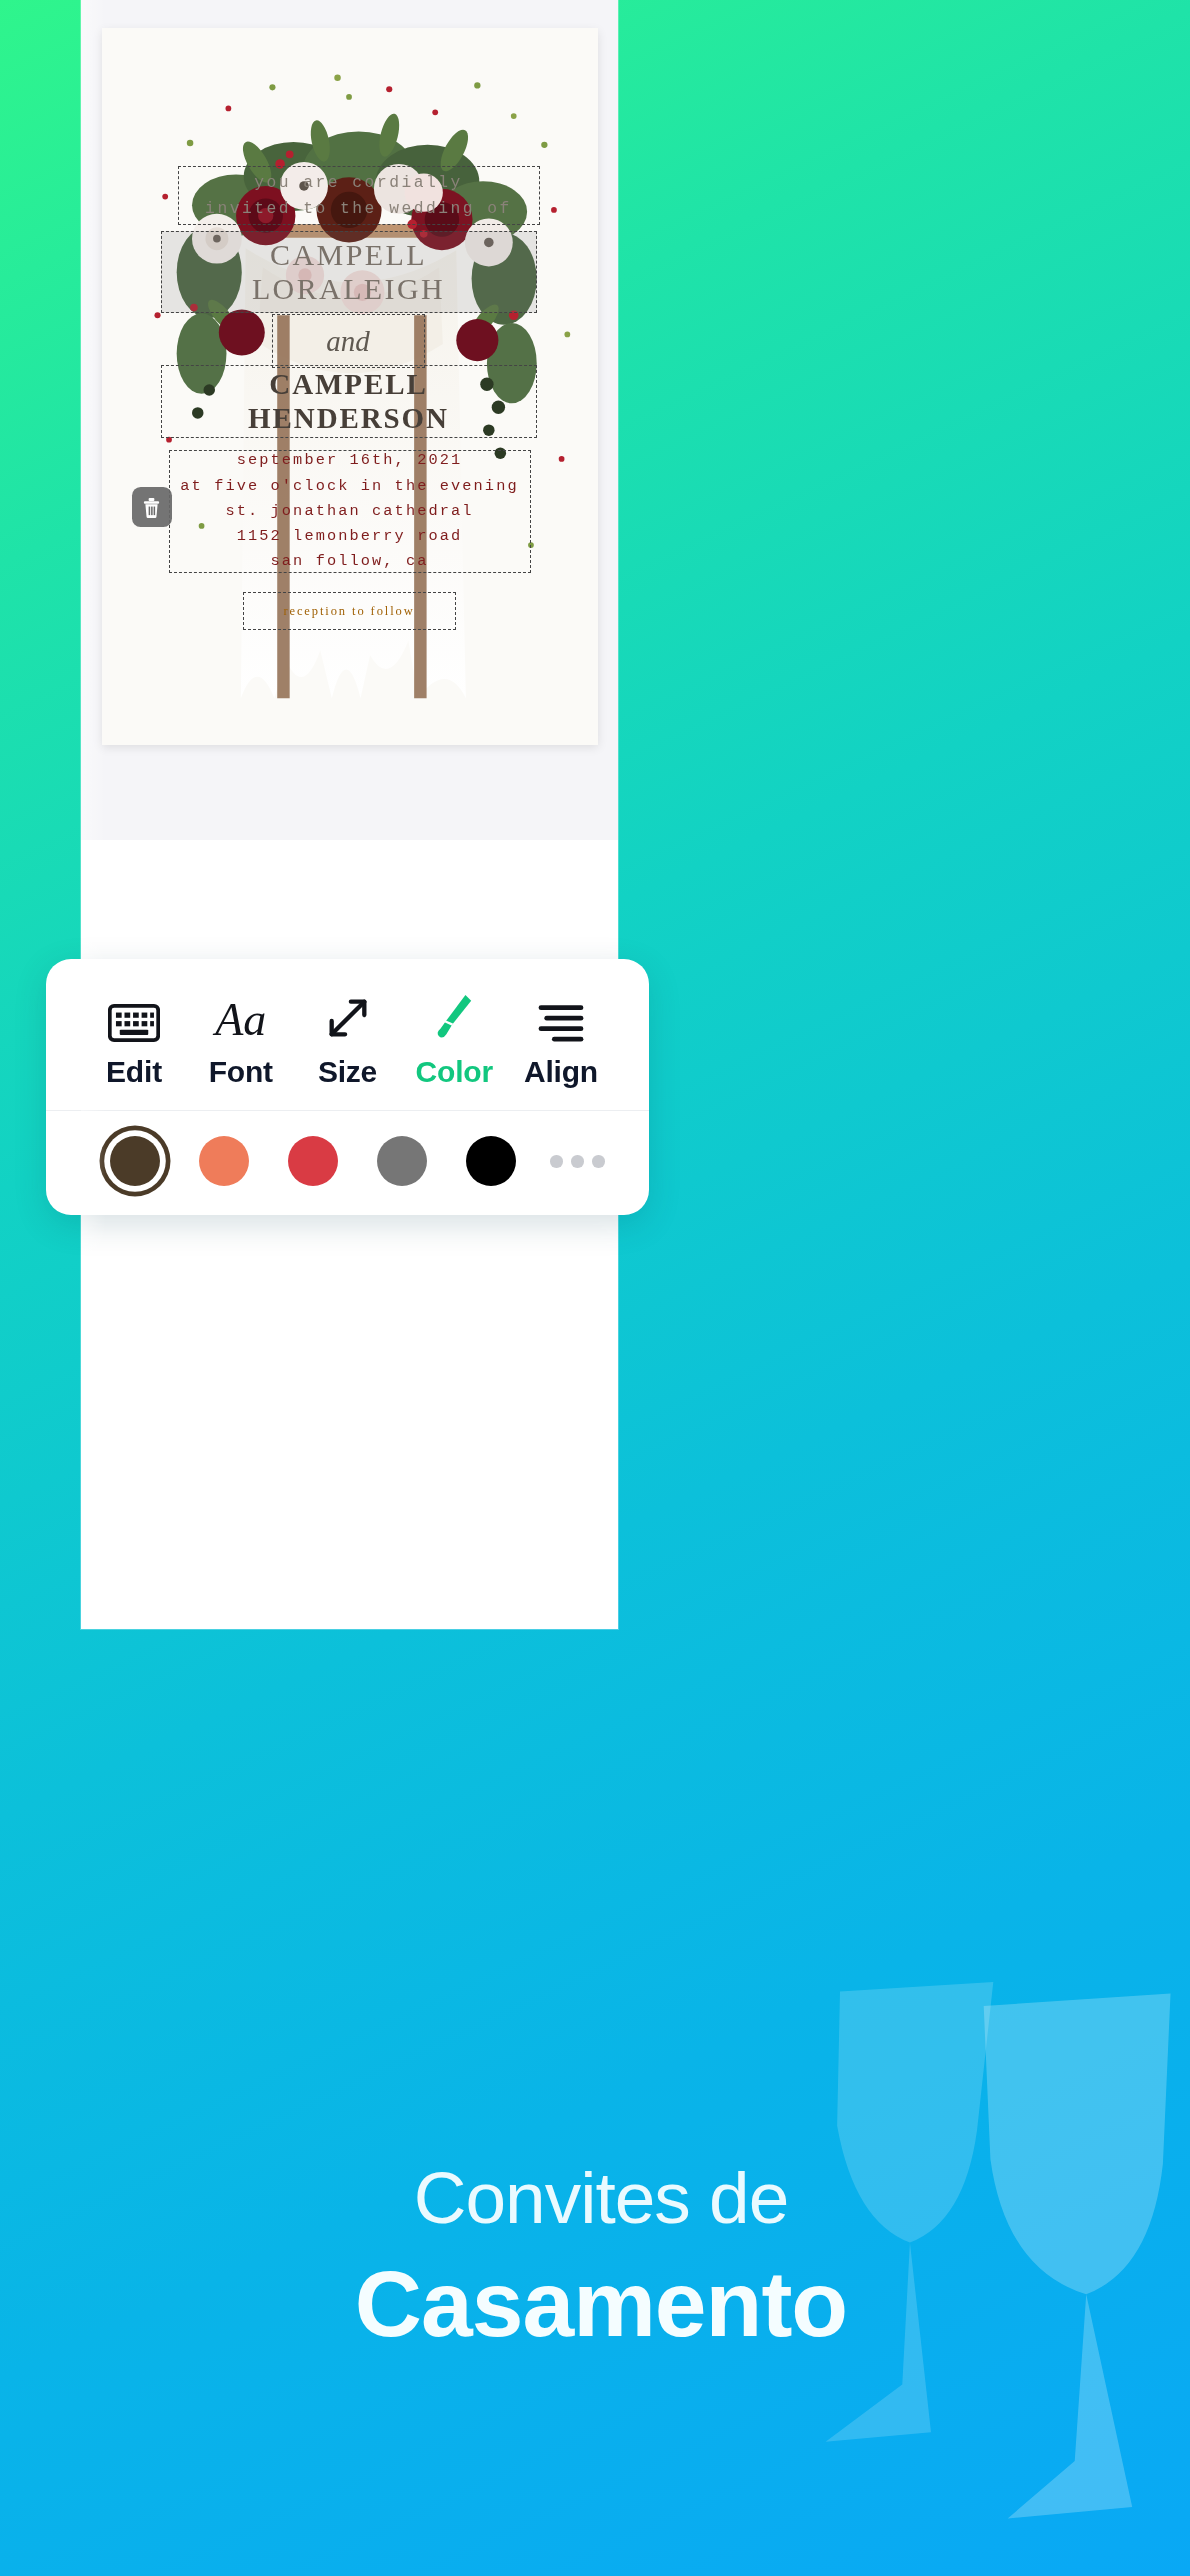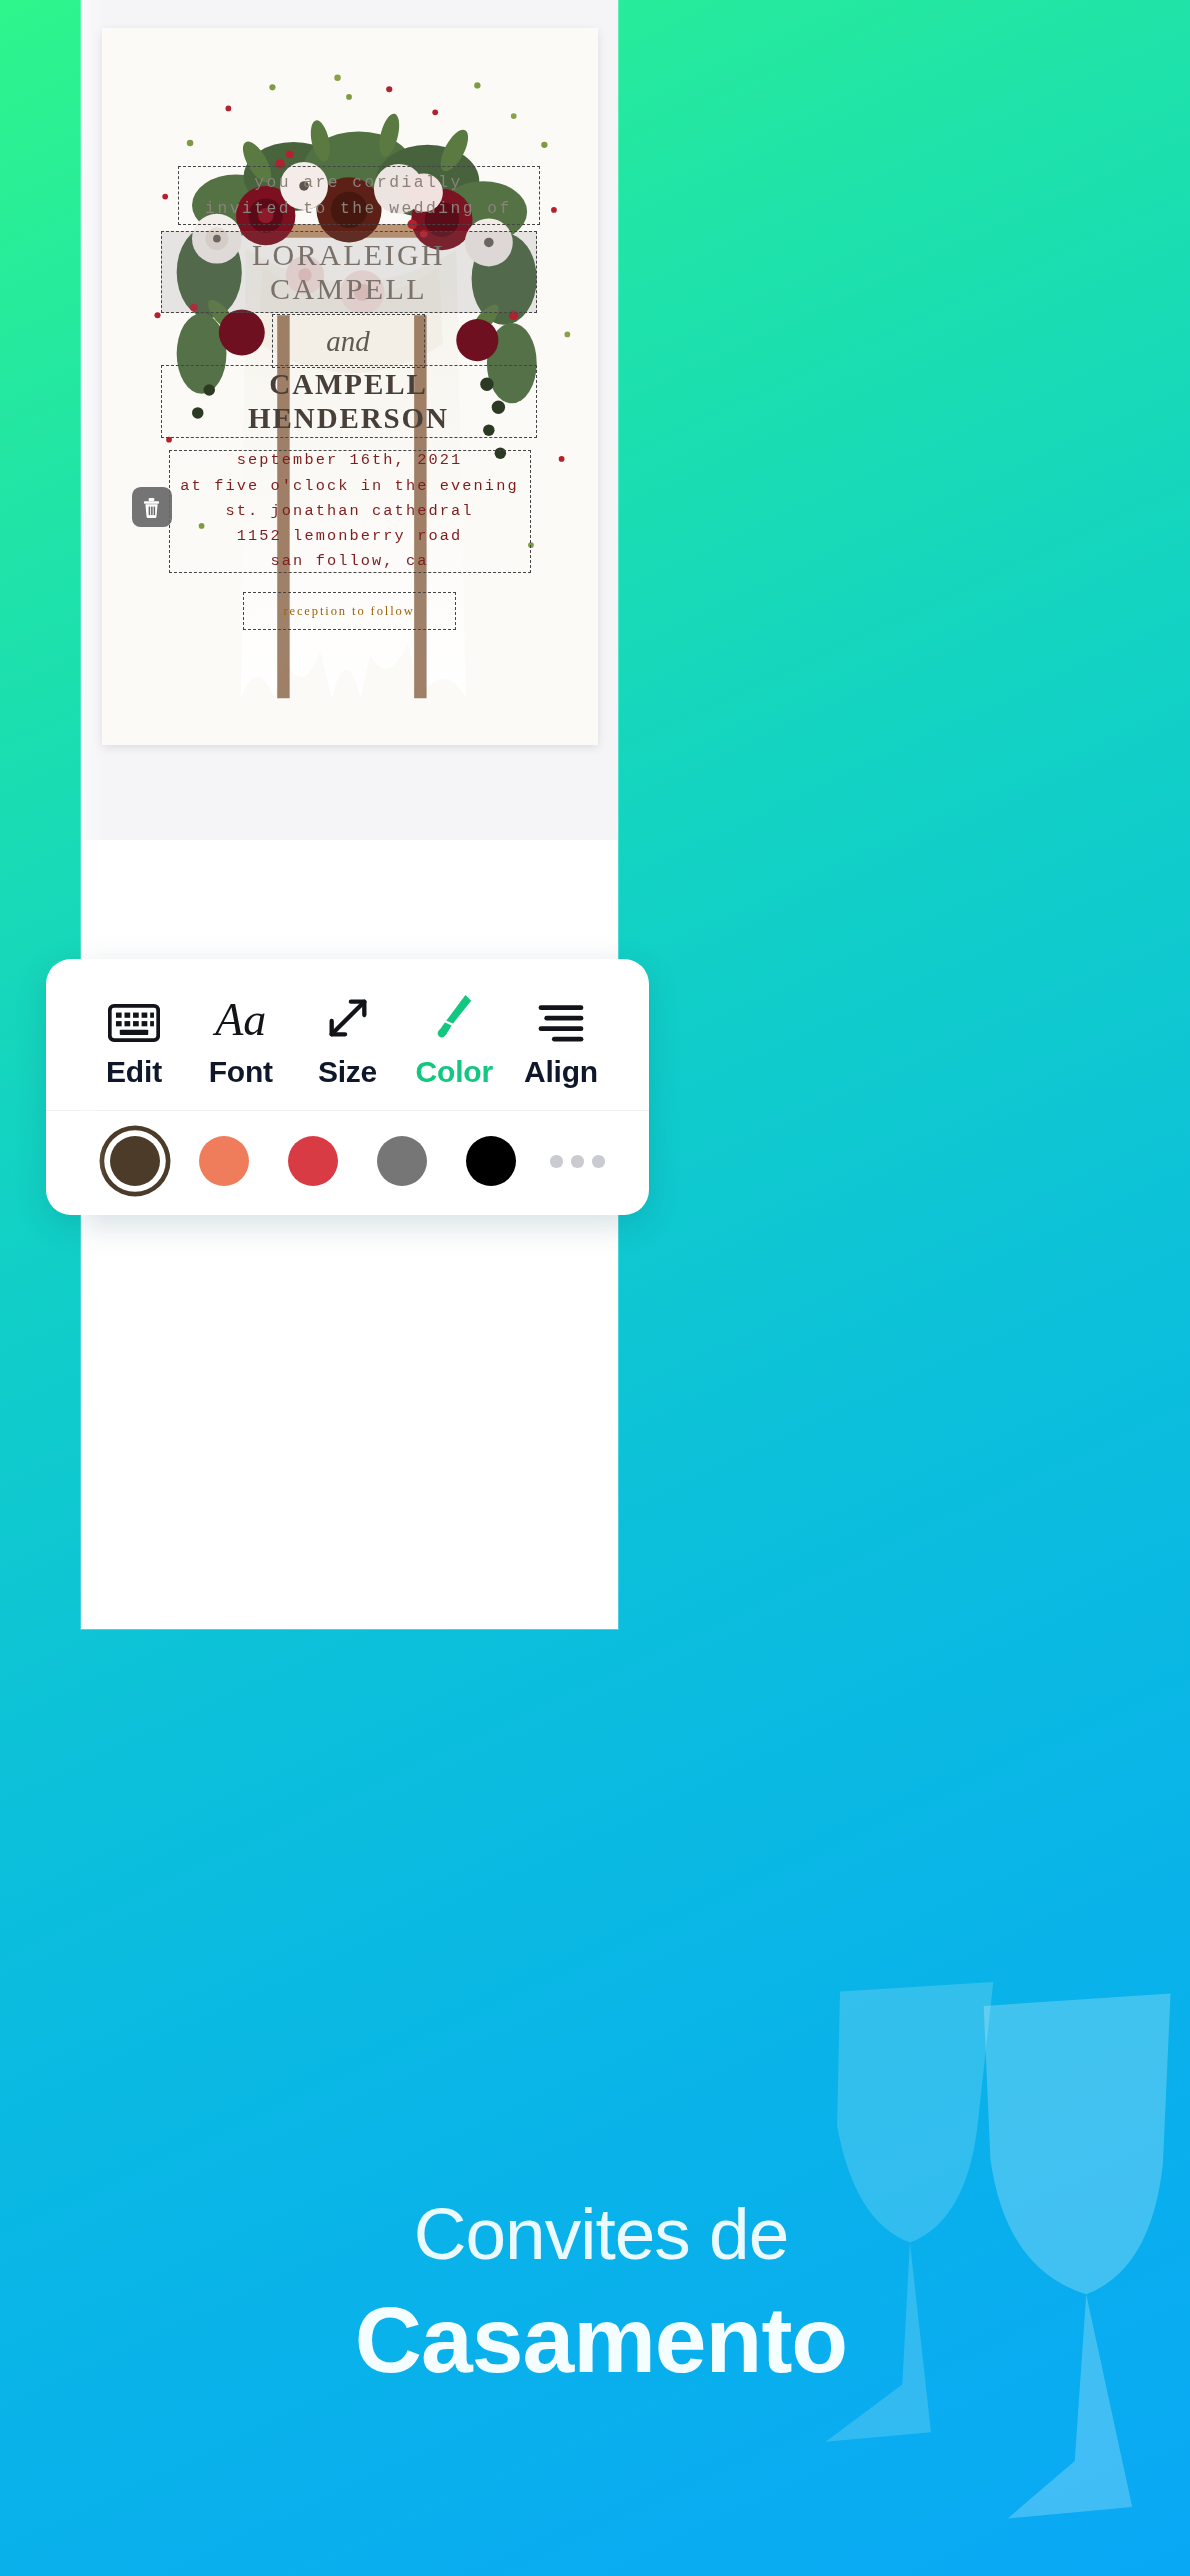--- a/index.html
+++ b/index.html
@@ -124,21 +124,21 @@
   .swatch { width:50px; height:50px; border-radius:50%; }
   .swatch-wrap.sel .swatch {
     box-shadow:0 0 0 5.8px #fff, 0 0 0 10.5px #4b3b28;
   }
   .more-dots { display:flex; gap:8.6px; align-items:center; margin-left:15.3px; cursor:pointer; }
   .more-dots i { width:12.5px; height:12.5px; border-radius:50%; background:#c9cbd0; display:block; }
 
   
   .promo {
     position:absolute; left:12px; right:0; top:2156px;
-    text-align:center; color:#ffffff;margin-top:36px;
+    text-align:center; color:#ffffff;
   }
   .promo .line1 { font-size:73px; font-weight:normal; letter-spacing:-1px; color:#eafaff; }
   .promo .line2 { font-size:93px; font-weight:bold; letter-spacing:-1px; margin-top:11.5px; color:#f4fdff; }
 </style>
 </head>
 <body>
 
 <svg class="glasses" viewBox="0 0 420 620">
   <g fill="#ffffff" opacity="0.17">
     <path d="M55 10 L215 0 L198 155 Q185 250 128 272 L120 420 L40 480 L150 470 L128 272 Q70 250 52 150 Z"></path>
@@ -258,22 +258,22 @@
             <circle cx="100" cy="402" r="6"></circle>
         </g>
       </svg>
 
       <div class="tbox tb-intro">
         <div>you are cordially</div>
         <div>invited to the wedding of</div>
       </div>
 
       <div class="tbox tb-name1 selected">
+        <div>CAMPELL</div>
         <div>LORALEIGH</div>
-        <div>CAMPELL</div>
         <div class="trash">
           <svg width="21" height="23" viewBox="0 0 22 24">
             <rect x="3" y="5.5" width="16" height="2.6" rx="1.2" fill="#fff"></rect>
             <rect x="8" y="2" width="6" height="3.2" rx="1" fill="#fff"></rect>
             <path d="M4.6 8.6h12.8l-1.2 13a1.4 1.4 0 0 1-1.4 1.3H7.2a1.4 1.4 0 0 1-1.4-1.3Z" fill="#fff"></path>
             <rect x="8" y="11" width="1.6" height="9" fill="#6b6b6b"></rect>
             <rect x="10.6" y="11" width="1.6" height="9" fill="#6b6b6b"></rect>
             <rect x="13.2" y="11" width="1.6" height="9" fill="#6b6b6b"></rect>
           </svg>
         </div>

